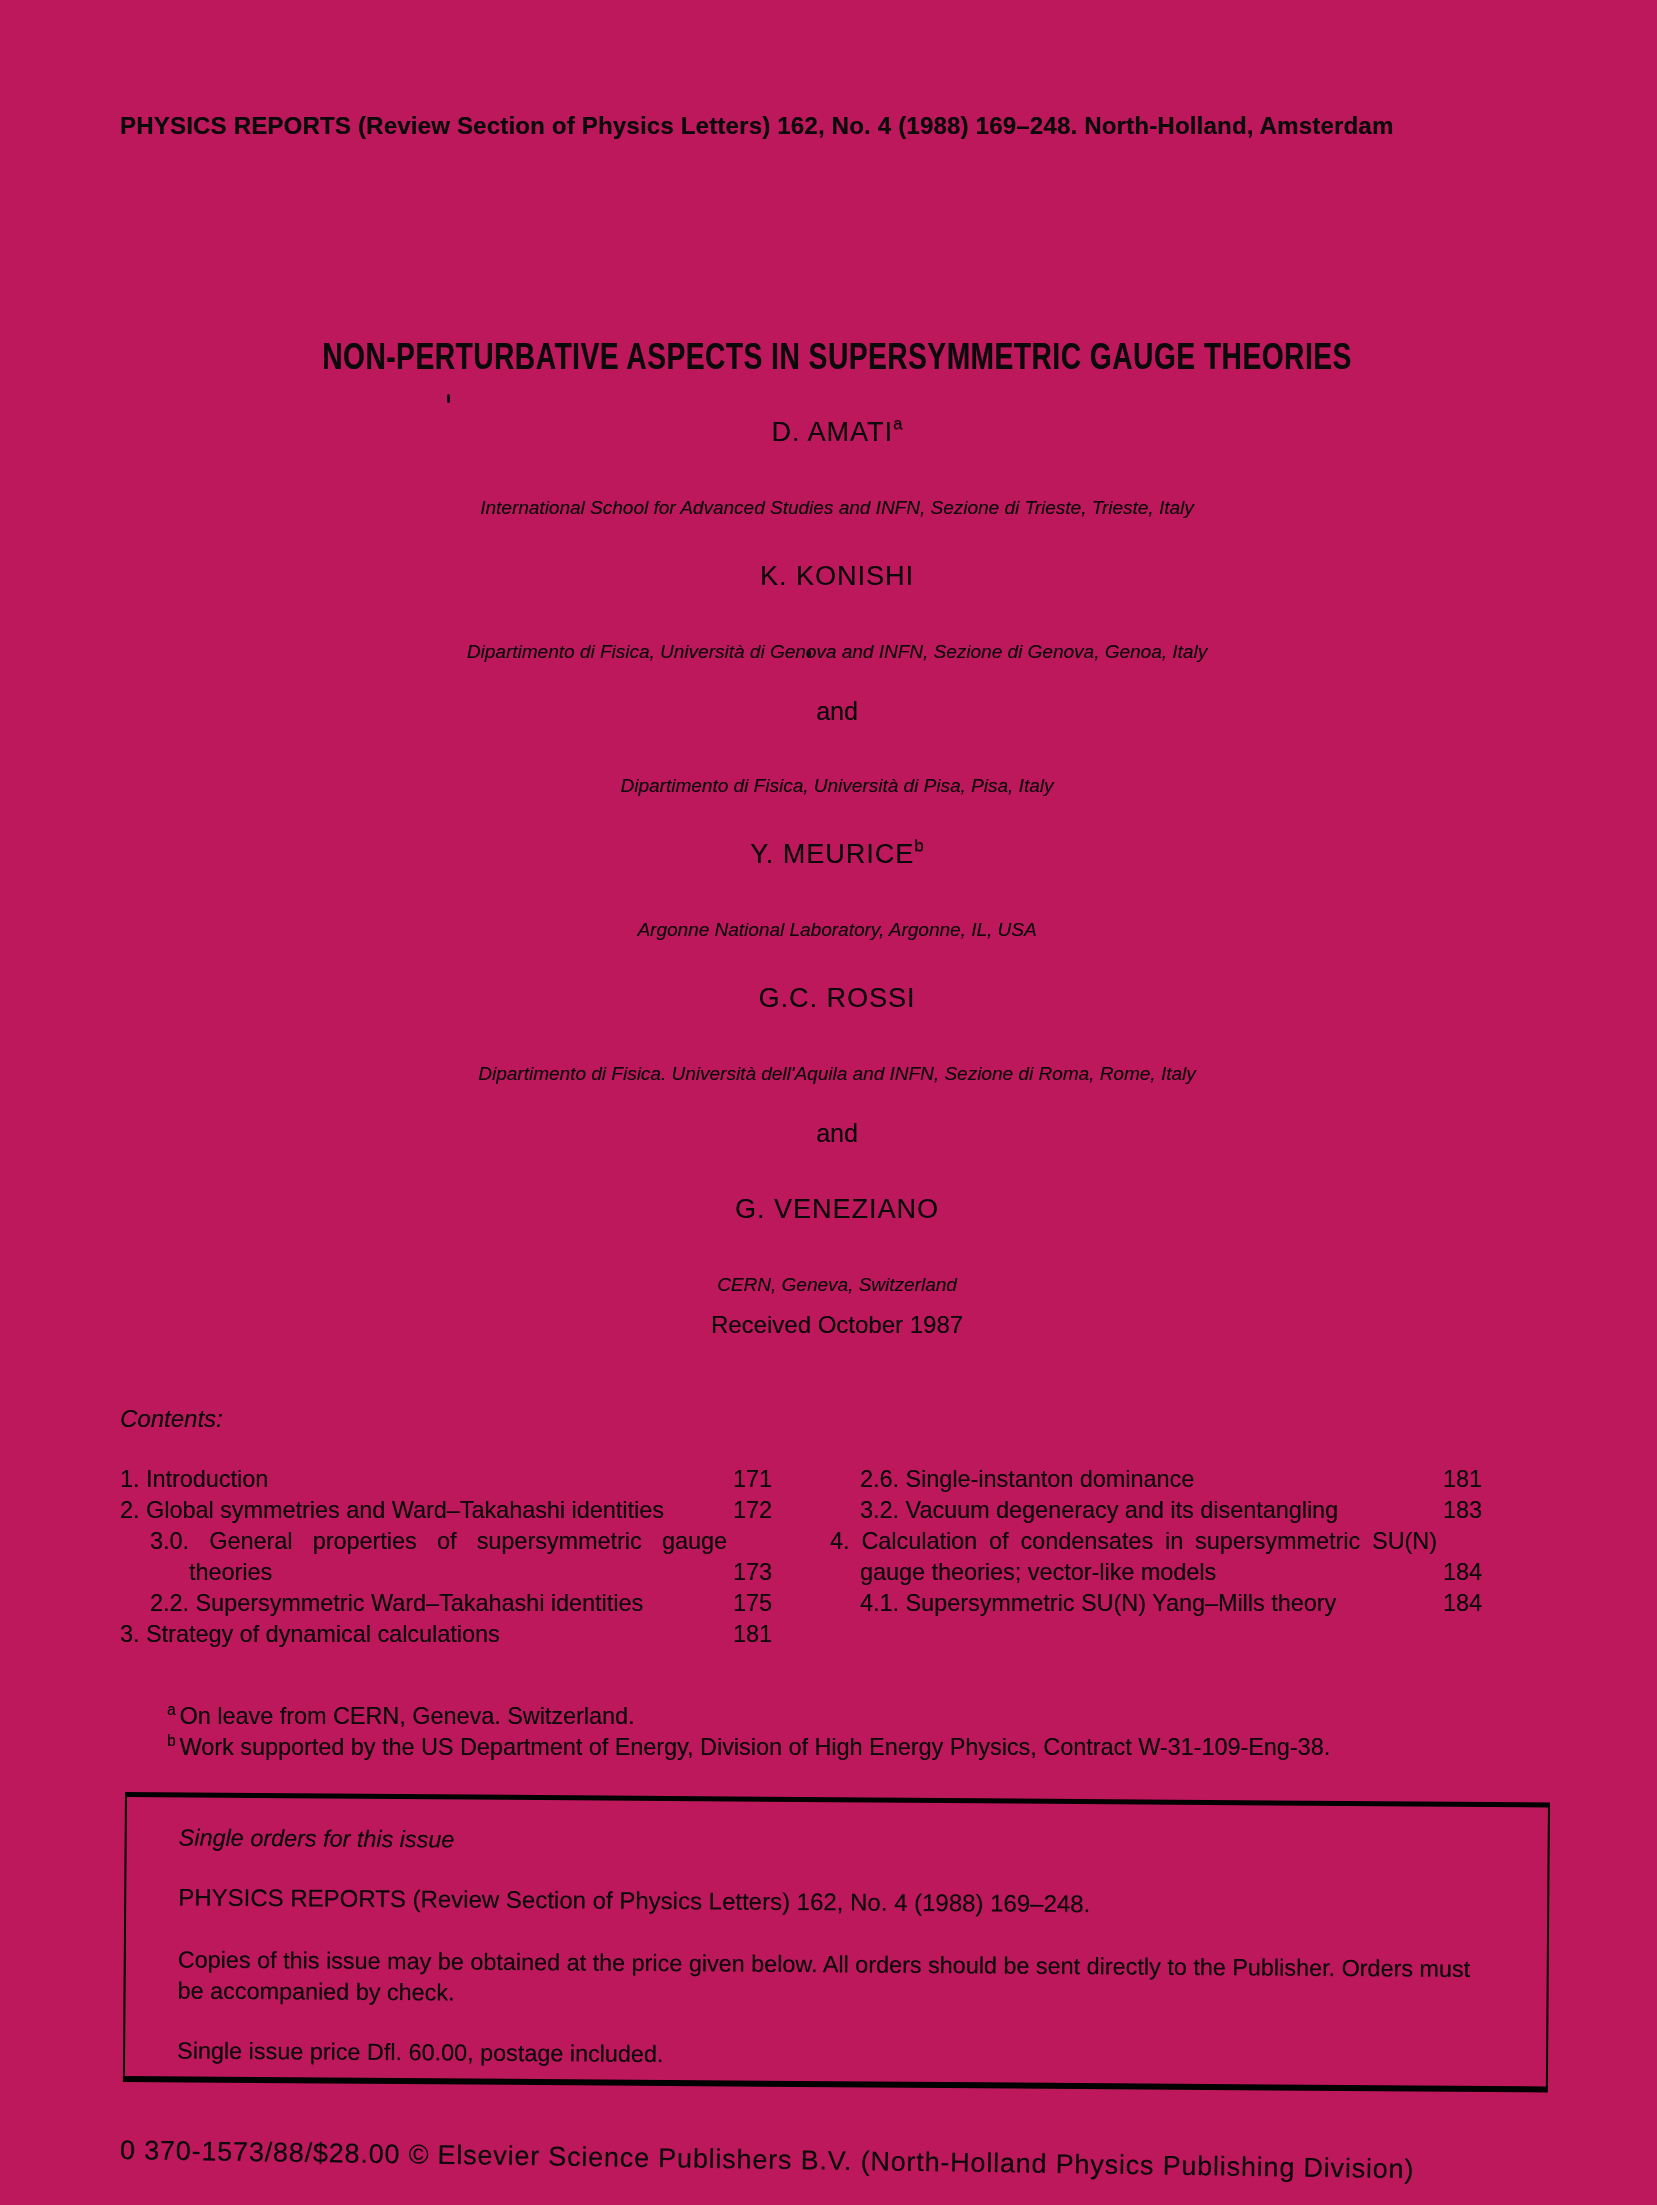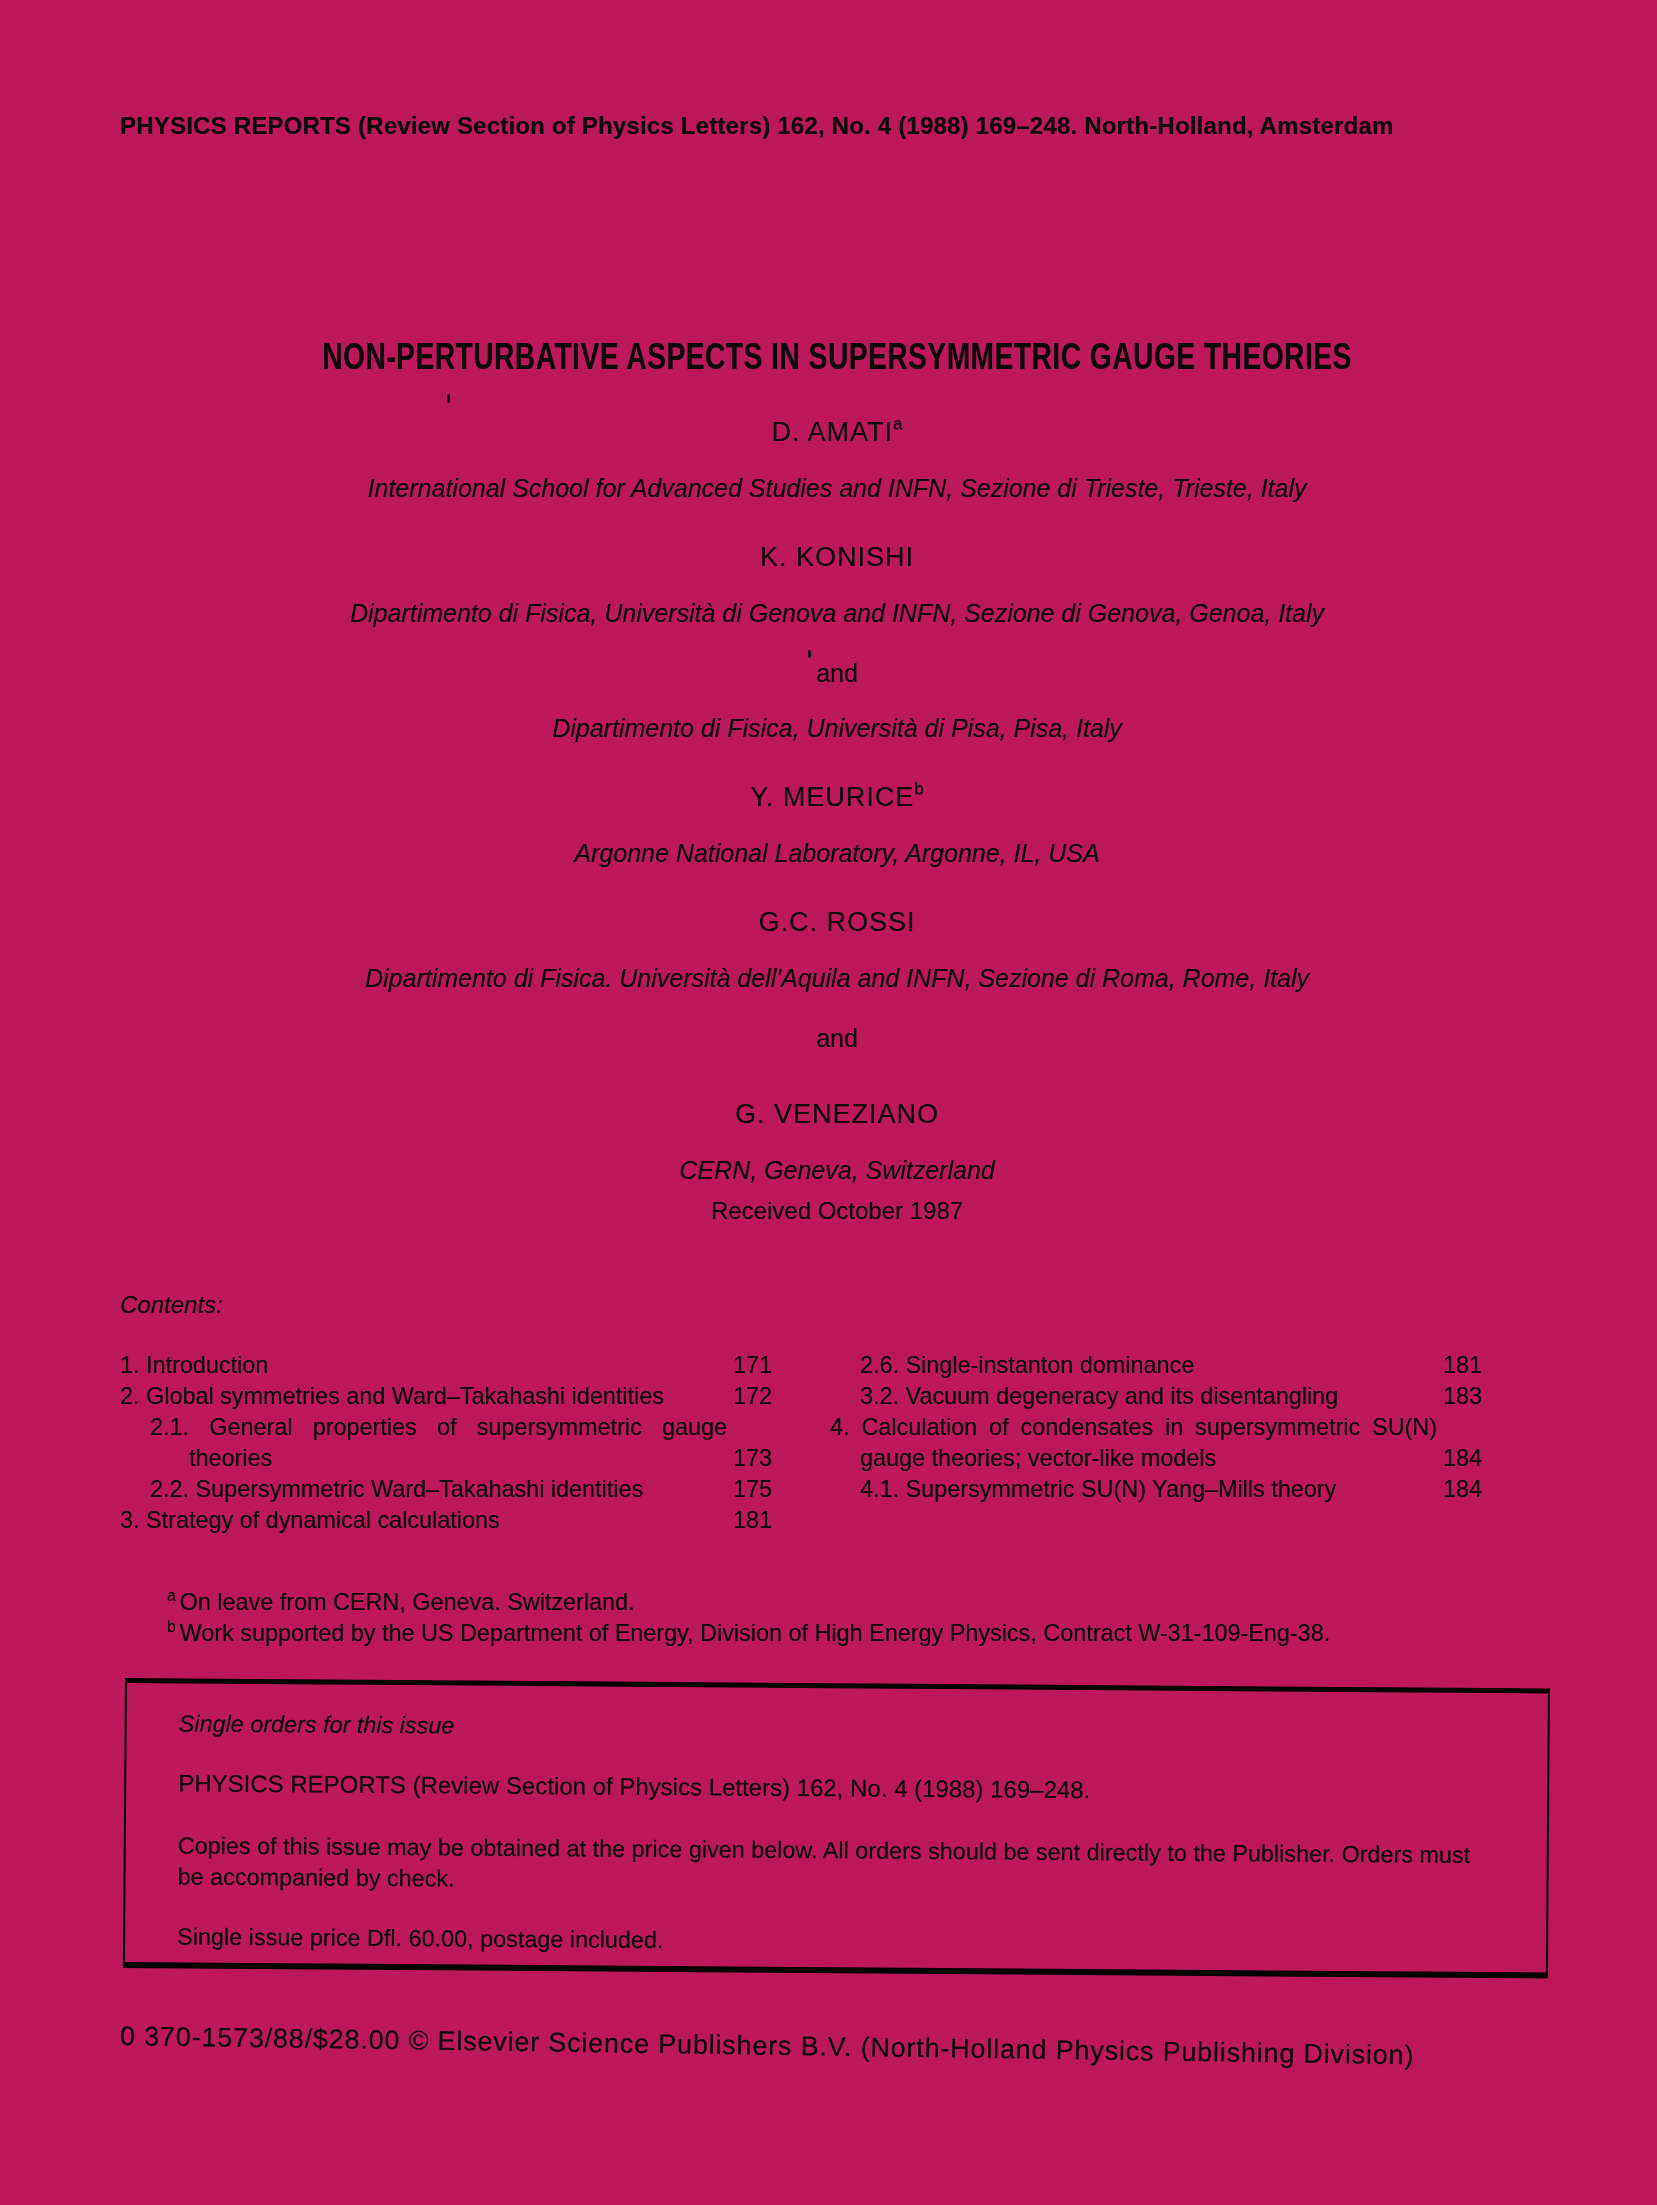--- a/index.html
+++ b/index.html
@@ -41,24 +41,24 @@
     line-height: 31px;
     letter-spacing: 1px;
   }
   .author-name sup {
     font-size: 17px;
     line-height: 0;
     vertical-align: 11.7px;
     letter-spacing: 0;
   }
   .affiliation {
-    margin-top: 26px;
+    margin-top: 45px;
     text-align: center;
     font-style: italic;
-    font-size: 25px;
+    font-size: 19px;
     line-height: 29px;
   }
   .connector {
     margin-top: 31px;
     text-align: center;
     font-size: 25px;
     line-height: 29px;
   }
   .connector + .author-name { margin-top: 46px; }
 
@@ -198,21 +198,21 @@
       <div class="toc-col" id="toc-left">
           <div class="toc-row">
             <div class="toc-label">1. Introduction</div>
             <div class="toc-page">171</div>
           </div>
           <div class="toc-row">
             <div class="toc-label">2. Global symmetries and Ward–Takahashi identities</div>
             <div class="toc-page">172</div>
           </div>
           <div class="toc-row sub">
-            <div class="toc-label">2.1. General properties of supersymmetric gauge theories</div>
+            <div class="toc-label">3.0. General properties of supersymmetric gauge theories</div>
             <div class="toc-page">173</div>
           </div>
           <div class="toc-row sub">
             <div class="toc-label">2.2. Supersymmetric Ward–Takahashi identities</div>
             <div class="toc-page">175</div>
           </div>
           <div class="toc-row">
             <div class="toc-label">3. Strategy of dynamical calculations</div>
             <div class="toc-page">181</div>
           </div>

